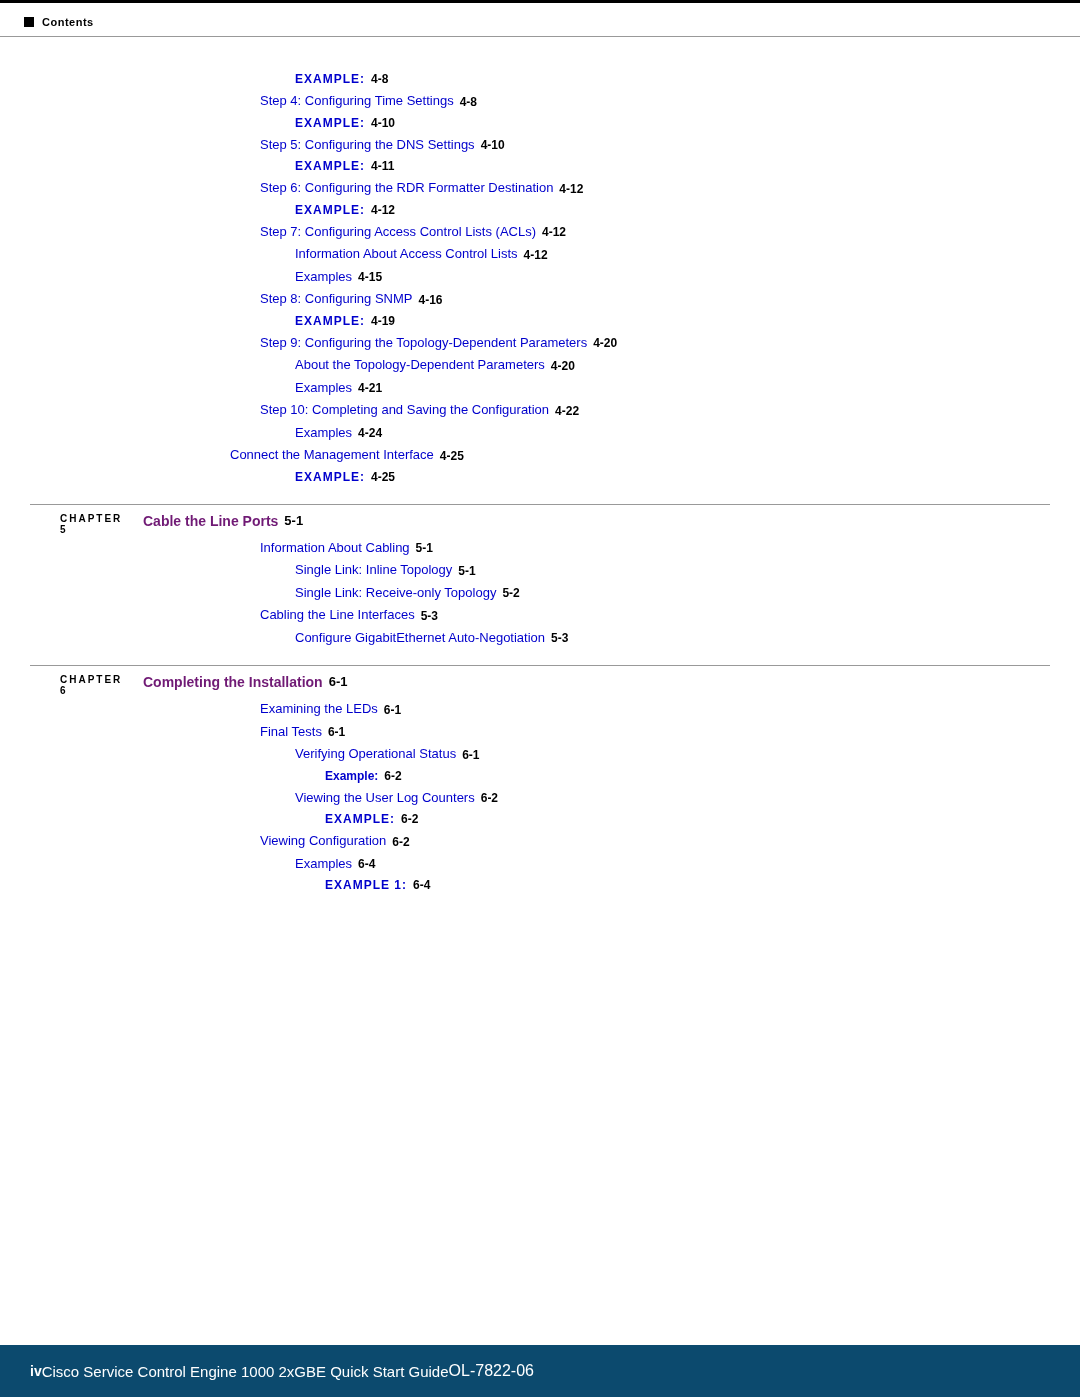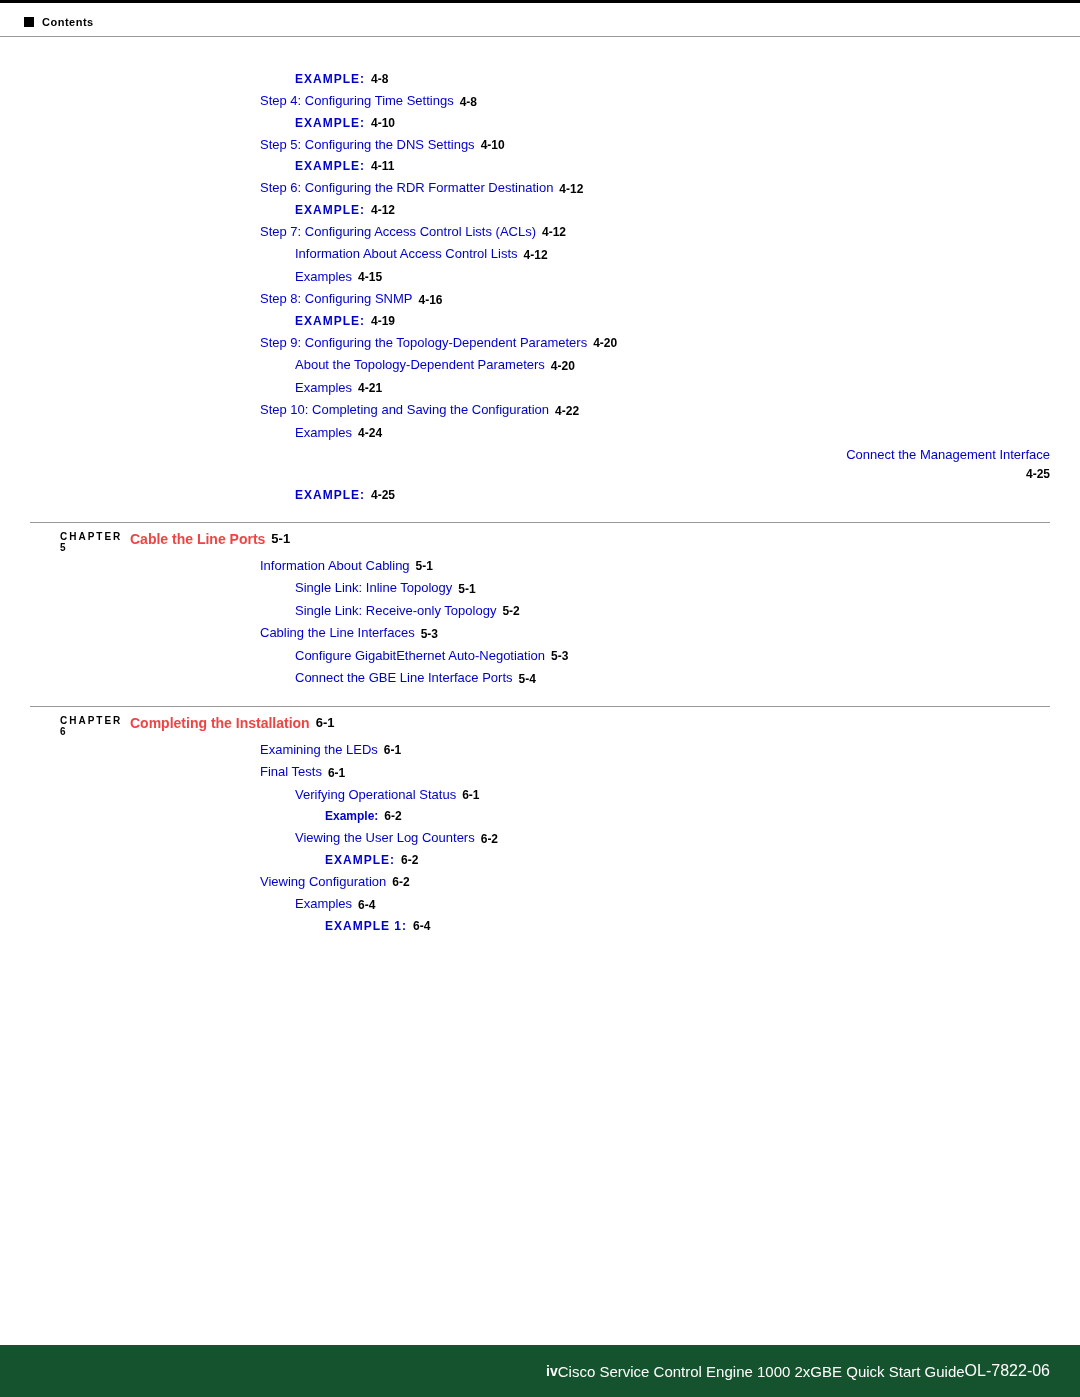--- a/index.html
+++ b/index.html
@@ -89,21 +89,21 @@
 
     .toc-page {
       color: #000;
       font-size: 12px;
       font-weight: bold;
       margin-left: 6px;
       white-space: nowrap;
     }
 
     
-    .indent-0 { padding-left: 200px; flex-direction: column; }
+    .indent-0 { padding-left: 200px; }
     .indent-1 { padding-left: 230px; }
     .indent-2 { padding-left: 265px; }
     .indent-3 { padding-left: 295px; }
 
     
     .chapter-row {
       display: flex;
       align-items: flex-start;
       margin-bottom: 3px;
       margin-top: 8px;
@@ -111,24 +111,25 @@
     .chapter-label {
       font-size: 10px;
       font-weight: bold;
       letter-spacing: 2px;
       color: #000;
       width: 100px;
       flex-shrink: 0;
       padding-left: 30px;
     }
     .chapter-title {
-      color: #ef4444;
+      color: #701a75;
       font-size: 14px;
       font-weight: bold;
       text-decoration: none;
+      margin-left: 13px;
     }
     .chapter-title-page {
       color: #000;
       font-size: 13px;
       font-weight: bold;
       margin-left: 6px;
     }
 
     
     .chapter-rule {
@@ -138,24 +139,24 @@
       width: 100%;
     }
 
     
     .page-footer {
       position: absolute;
       bottom: 0;
       left: 0;
       right: 0;
       height: 52px;
-      background: #14532d;
+      background: #0c4a6e;
       display: flex;
       align-items: center;
-      justify-content: flex-end;
+      justify-content: flex-start;
       padding: 0 30px;
     }
     .footer-page-num {
       color: #fff;
       font-size: 14px;
       font-weight: bold;
     }
     .footer-title {
       color: #fff;
       font-size: 15px;
@@ -305,24 +306,20 @@
     <div class="toc-entry indent-1">
       <span class="toc-text">Cabling the Line Interfaces</span>
       <span class="toc-page">5-3</span>
     </div>
 
     <div class="toc-entry indent-2">
       <span class="toc-text">Configure GigabitEthernet Auto-Negotiation</span>
       <span class="toc-page">5-3</span>
     </div>
 
-    <div class="toc-entry indent-2">
-      <span class="toc-text">Connect the GBE Line Interface Ports</span>
-      <span class="toc-page">5-4</span>
-    </div>
   </div>
 
   <hr class="chapter-rule">
   <div class="chapter-row">
     <span class="chapter-label">CHAPTER 6</span>
     <span class="chapter-title">Completing the Installation</span>
     <span class="chapter-title-page">6-1</span>
   </div>
 
   <div>

